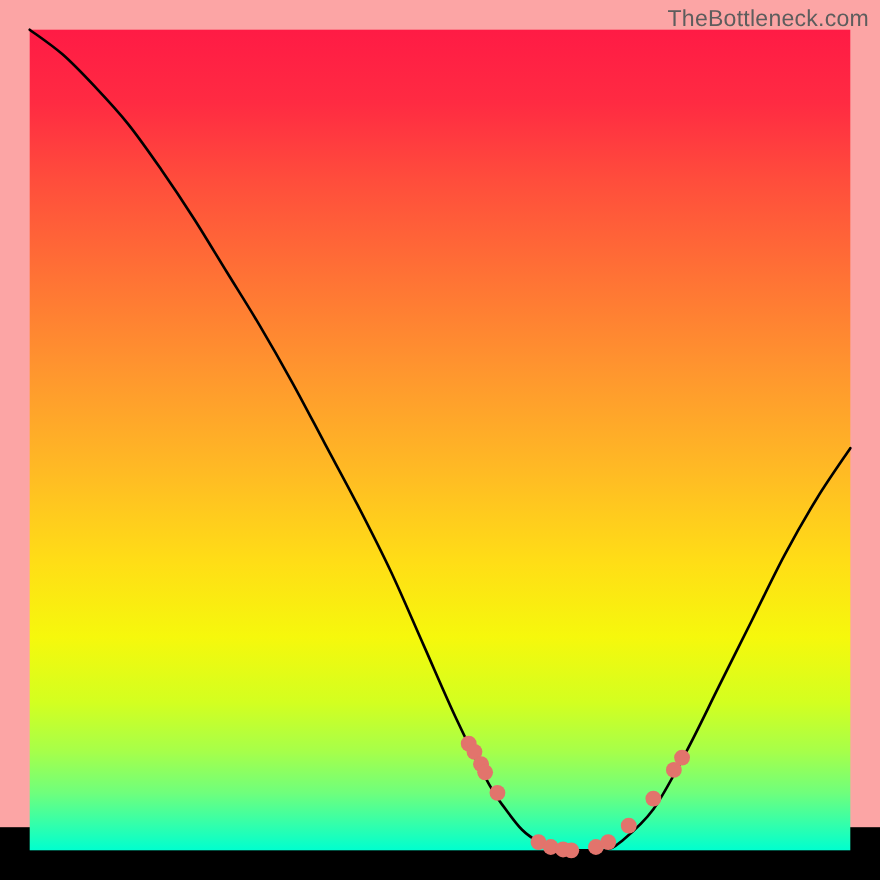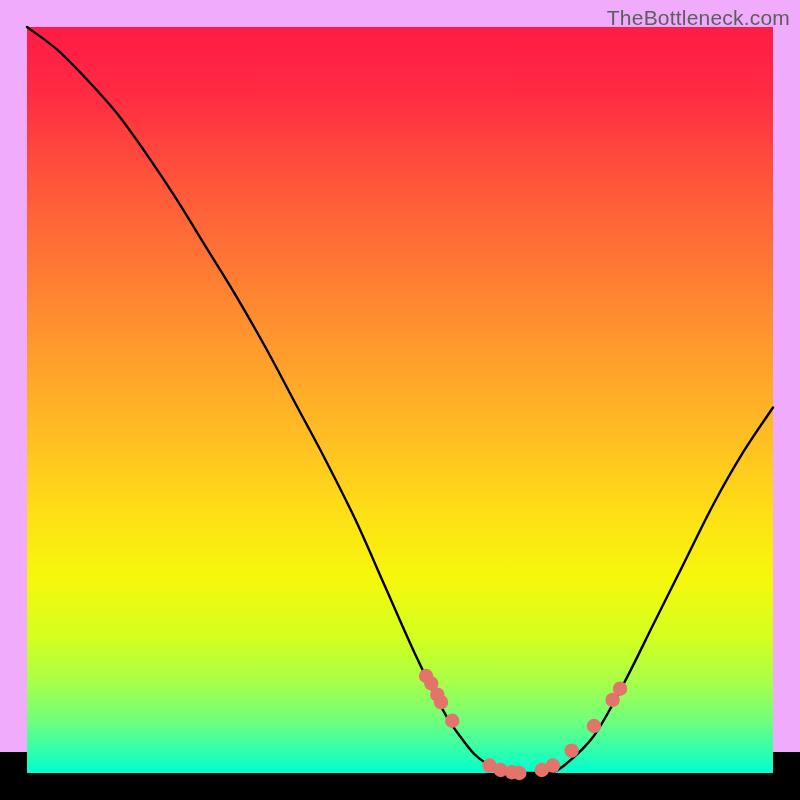--- a/index.html
+++ b/index.html
@@ -1,17 +1,17 @@
 <!DOCTYPE html>
 <html><head>
 <meta charset="utf-8">
 <style>
   * { margin: 0; padding: 0; box-sizing: border-box; }
   body { background: #000; width: 800px; height: 800px; overflow: hidden; position: relative; }
-  .outer { width: 800px; height: 752px; background: #f0abfc; position: relative; }
+  .outer { width: 800px; height: 752px; background: #fca5a5; position: relative; }
   .watermark {
     position: absolute;
     top: 6px;
     right: 10px;
     color: #5d5d5d;
     font-family: Arial, Helvetica, sans-serif;
     font-size: 21px;
     font-weight: 500;
     letter-spacing: 0.2px;
     z-index: 10;

